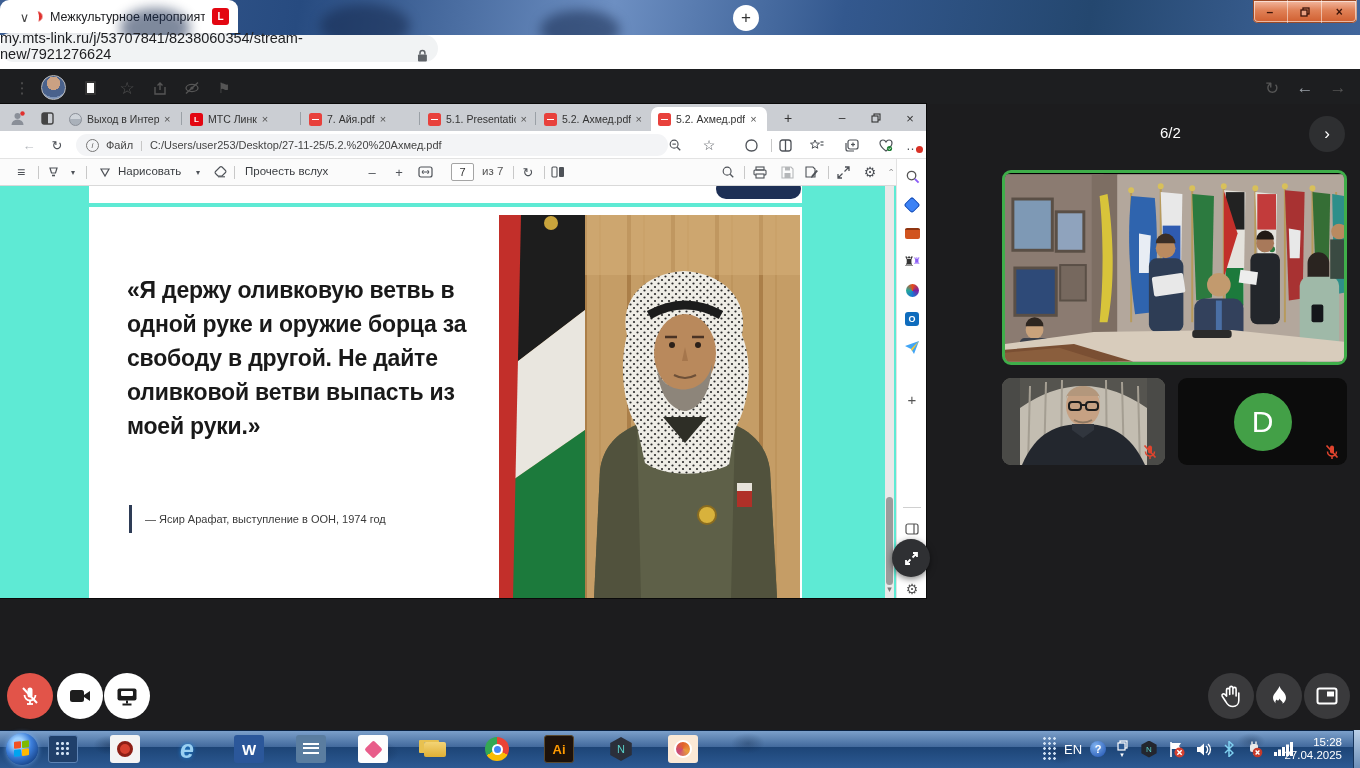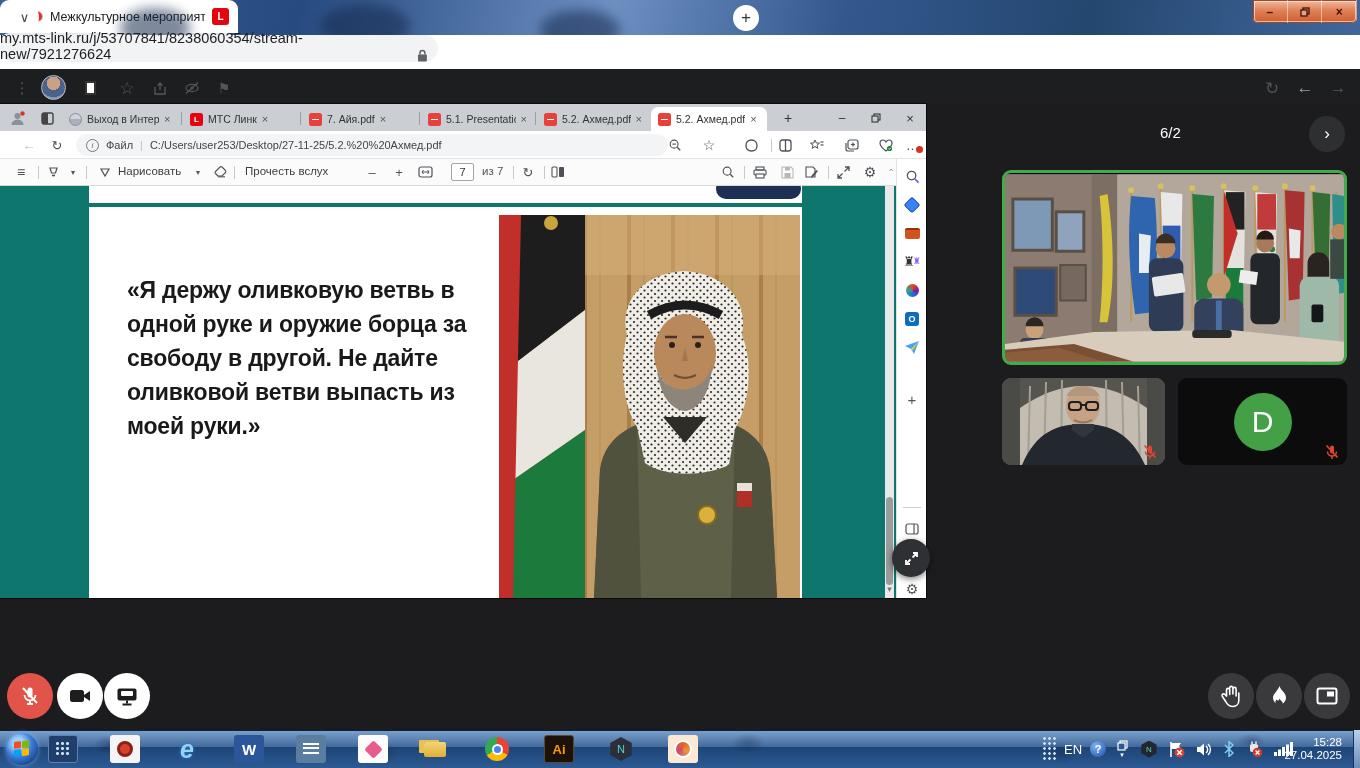--- a/index.html
+++ b/index.html
@@ -48,21 +48,21 @@
     background-image:repeating-linear-gradient(#e8413c 0 3px,#fff 3px 4.5px,#e8413c 4.5px 6px);background-size:7px 9px;background-position:3px 3px;background-repeat:no-repeat;flex:none;}
   .mts-ic{width:13px;height:13px;border-radius:2.5px;background:#e30611;color:#fff;font-size:8px;font-weight:bold;display:flex;align-items:center;justify-content:center;flex:none;}
   .globe-ic{width:13px;height:13px;border-radius:50%;border:1.5px solid #8a8f98;background:linear-gradient(#cfd4da 0 45%,#aab1ba 45%);flex:none;}
   #eaddr{position:absolute;left:0;top:27px;width:926px;height:28px;background:#fff;border-bottom:1px solid #e3e3e3;}
   .addr-pill{position:absolute;left:76px;top:3px;width:592px;height:22px;border-radius:12px;background:#f3f4f6;display:flex;align-items:center;gap:7px;padding:0 10px;font-size:11px;color:#444;}
   .info-circ{width:13px;height:13px;border-radius:50%;border:1px solid #777;color:#666;font-size:8px;display:flex;align-items:center;justify-content:center;font-style:italic;}
   .eic{position:absolute;width:18px;height:18px;color:#4e5258;font-size:13px;display:flex;align-items:center;justify-content:center;}
   #etoolbar{position:absolute;left:0;top:55px;width:926px;height:27px;background:#fbfbfb;border-bottom:1px solid #d9d9d9;font-size:11.5px;color:#3a3d41;}
   .vsep{position:absolute;top:7px;width:1px;height:13px;background:#c8c8c8;}
   .pagebox{position:absolute;left:451px;top:4px;width:23px;height:18px;border:1px solid #a5a5a5;border-radius:2px;background:#fff;text-align:center;font-size:11px;color:#333;line-height:17px;}
-  #pdfarea{position:absolute;left:0;top:82px;width:896px;height:412px;background:#0f766e;overflow:hidden;}
+  #pdfarea{position:absolute;left:0;top:82px;width:896px;height:412px;background:#5eead4;overflow:hidden;}
   .page{position:absolute;left:89px;width:713px;background:#fff;}
   .slide-pill{position:absolute;left:627px;top:-7px;width:85px;height:20px;border-radius:10px;background:#1d2f55;}
   #quote{position:absolute;left:38px;top:66px;width:372px;font-size:23px;line-height:34px;font-weight:bold;color:#191919;letter-spacing:-.2px;}
   #attrib{position:absolute;left:40px;top:298px;border-left:3px solid #2e3c56;padding:8px 0 8px 13px;font-size:11px;color:#3a3a3a;}
   #photo{position:absolute;left:410px;top:8px;width:301px;height:383px;overflow:hidden;}
   
   .sb-track{position:absolute;left:885px;top:82px;width:9px;height:412px;background:#e9e9e9;}
   .sb-thumb{position:absolute;left:886px;top:393px;width:7px;height:88px;border-radius:4px;background:#9b9b9b;}
   .sb-arrow{position:absolute;left:884px;top:478px;width:11px;height:14px;color:#777;font-size:9px;display:flex;align-items:center;justify-content:center;}
   
@@ -391,20 +391,21 @@
             <span class="rotm90">›</span>
           </div>
       </div>
 
       <div id="pdfarea">
         <div class="page" style="top:0;height:17px;">
           <div class="slide-pill"></div>
         </div>
         <div class="page" style="top:21px;height:391px;">
           <div id="quote">«Я держу оливковую ветвь в одной руке и оружие борца за свободу в другой. Не дайте оливковой ветви выпасть из моей руки.»</div>
+          <div id="attrib">— Ясир Арафат, выступление в ООН, 1974 год</div>
           <div id="photo">
             <svg width="301" height="383" viewBox="0 0 301 383">
               <defs>
                 <pattern id="kfy" width="7" height="7" patternUnits="userSpaceOnUse">
                   <rect width="7" height="7" fill="#efede6"></rect>
                   <circle cx="2" cy="2" r="1.1" fill="#2a2a2a"></circle>
                     <circle cx="5.5" cy="5.5" r="1.1" fill="#2a2a2a"></circle>
                 </pattern>
                 <pattern id="wood" width="44" height="383" patternUnits="userSpaceOnUse">
                   <rect width="44" height="383" fill="#c59d66"></rect>

